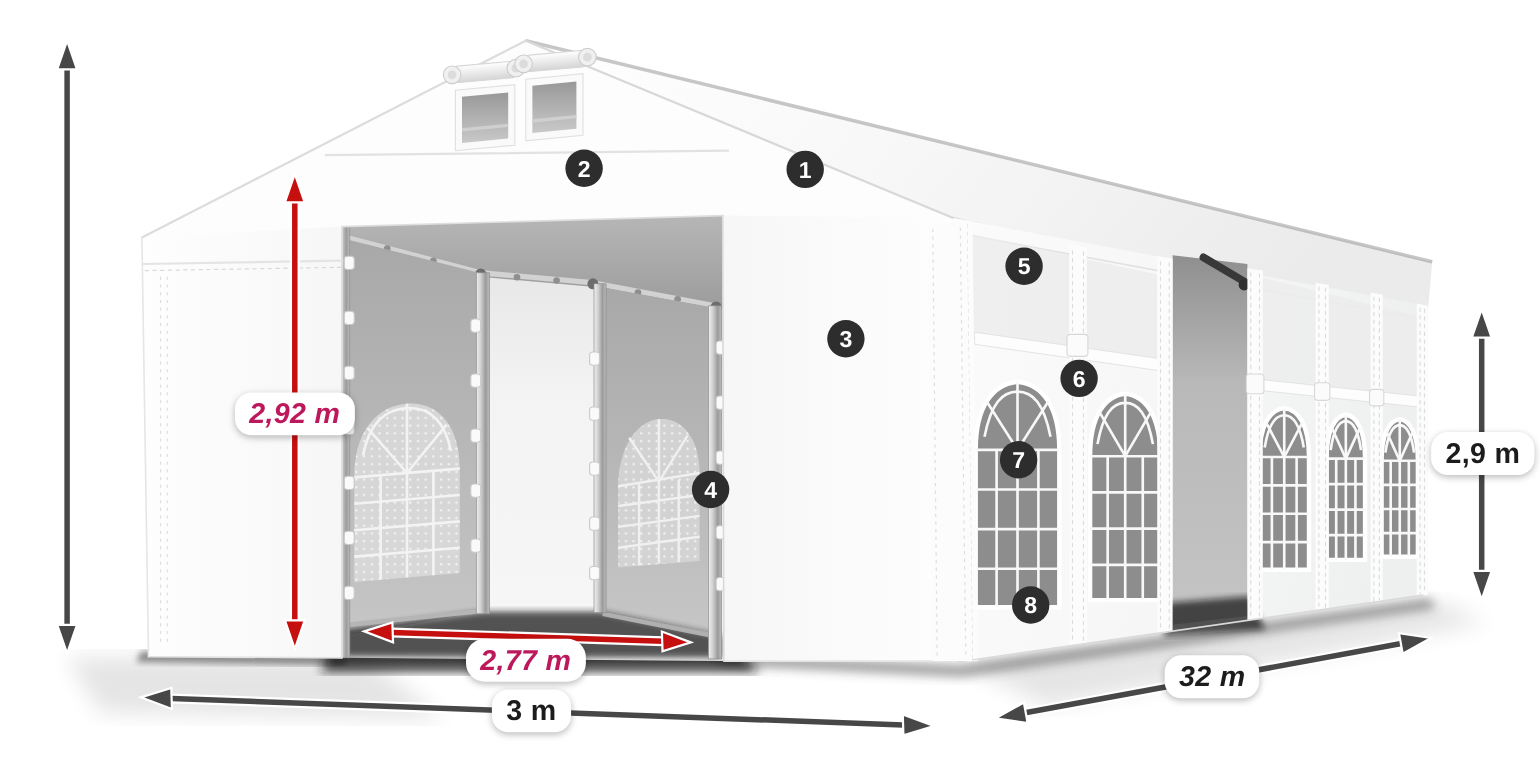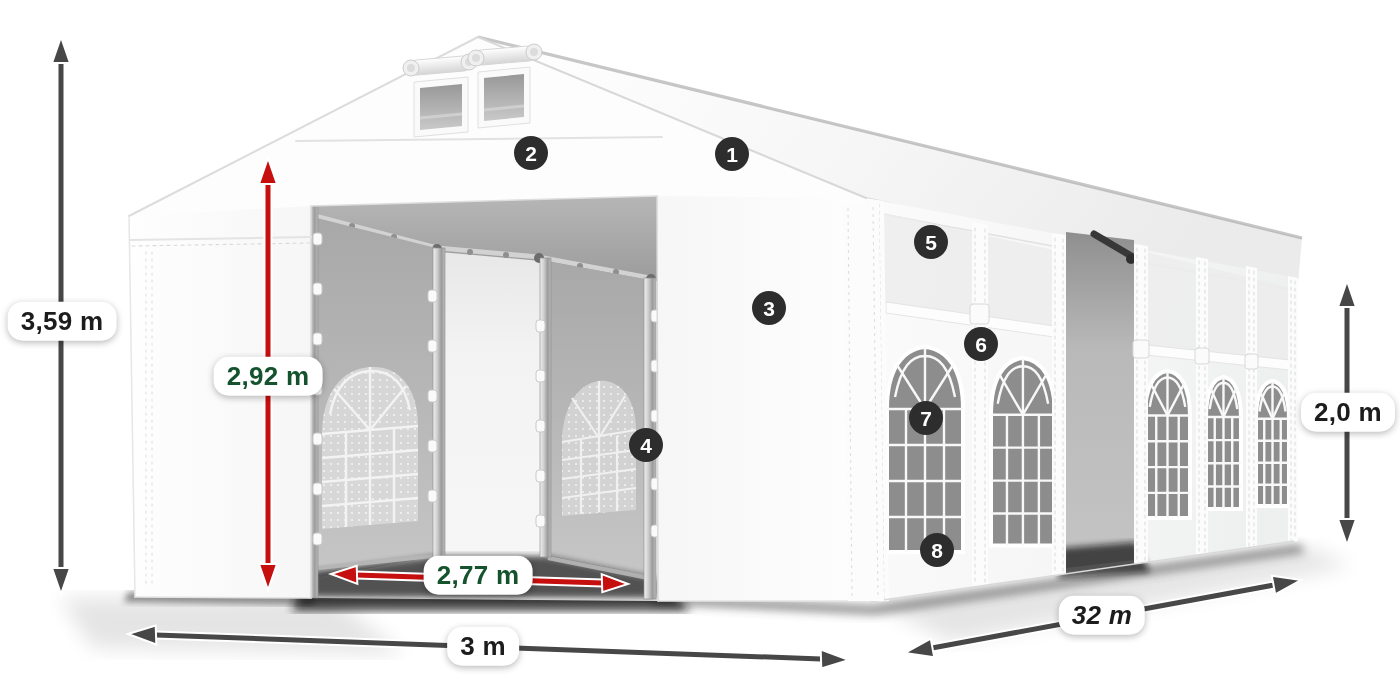--- a/index.html
+++ b/index.html
@@ -7,21 +7,21 @@
     position:relative;width:1400px;height:700px;background:#ffffff;
     font-family:"Liberation Sans","DejaVu Sans",sans-serif;overflow:hidden;
   }
   .scene{position:absolute;left:0;top:0;width:1400px;height:700px;}
   .pill{
     position:absolute;transform:translate(-50%,-50%);
     background:#ffffff;border-radius:15px;padding:3px 13px;
     font-weight:bold;font-size:26px;line-height:1.25;color:#1c1c1c;
     box-shadow:0 2px 7px rgba(0,0,0,.28);white-space:nowrap;letter-spacing:.3px;
   }
-  .pill.red{color:#14532d;}
+  .pill.red{color:#be185d;font-style:italic;}
   .marker-num{font-weight:bold;font-size:21px;fill:#ffffff;}
 </style>
 </head>
 <body>
 
 <div class="stage">
 
 <svg class="scene" viewBox="0 0 1400 700">
   <defs>
     <linearGradient id="wallShadeL" x1="0" y1="0" x2="1" y2="0">
@@ -404,20 +404,19 @@
       <circle cx="926" cy="418" r="17" fill="#2d2d2d"></circle>
       <text class="marker-num" x="926" y="418" dy="7.5">7</text>
     </g>
     <g>
       <circle cx="937" cy="550" r="17" fill="#2d2d2d"></circle>
       <text class="marker-num" x="937" y="550" dy="7.5">8</text>
     </g>
   </g>
 </svg>
 
-<div class="pill" style="left:62px;top:321px;">3,59 m</div>
 <div class="pill red" style="left:268px;top:376px;">2,92 m</div>
-<div class="pill red" style="left:478px;top:575px;">2,77 m</div>
+<div class="pill red" style="left:478px;top:600px;border-radius:17px;">2,77 m</div>
 <div class="pill" style="left:483px;top:646px;">3 m</div>
 <div class="pill" style="left:1102px;top:615px;font-style:italic;">32 m</div>
-<div class="pill" style="left:1348px;top:412px;">2,0 m</div>
+<div class="pill" style="left:1348px;top:412px;">2,9 m</div>
 
 </div>
 
 </body></html>

